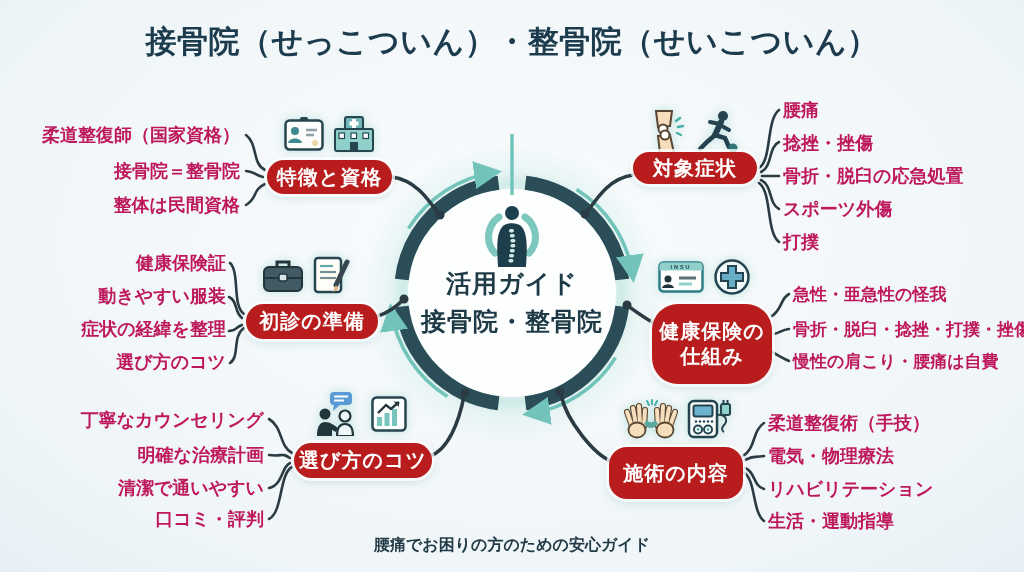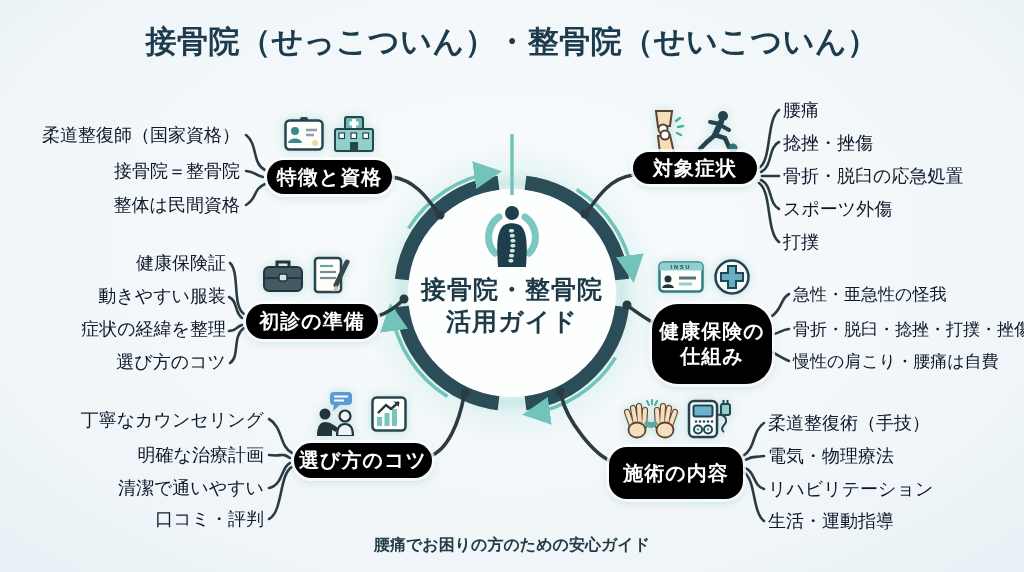--- a/index.html
+++ b/index.html
@@ -10,29 +10,29 @@
   }
   .title{
     position:absolute;top:22px;left:0;width:100%;text-align:center;
     font-weight:700;color:#1c3c4e;font-size:31px;line-height:1.32;letter-spacing:.5px;
   }
   .footer{
     position:absolute;top:535px;left:0;width:100%;text-align:center;
     font-weight:700;color:#223a46;font-size:16px;
   }
   .pill{
-    position:absolute;background:#000000;color:#ffffff;font-weight:700;
+    position:absolute;background:#b91c1c;color:#ffffff;font-weight:700;
     display:flex;align-items:center;justify-content:center;text-align:center;
     border-radius:18px;font-size:20px;letter-spacing:1px;line-height:1.25;
     box-shadow:0 0 0 3px rgba(252,254,254,.78), 0 3px 10px rgba(110,170,165,.35);
     z-index:3;
   }
   .pill--two-line{border-radius:26px;}
   .item{
-    position:absolute;font-weight:400;font-size:18px;color:#0f172a;
+    position:absolute;font-weight:700;font-size:18px;color:#be185d;
     white-space:nowrap;line-height:22px;z-index:3;
   }
   .item--sm{font-size:17px;}
   .icon-row{
     position:absolute;display:flex;gap:9px;align-items:center;z-index:3;
     filter:drop-shadow(0 0 5px rgba(160,215,208,.65));
   }
   .center-box{
     position:absolute;left:412px;top:191px;width:200px;height:208px;
     display:flex;flex-direction:column;align-items:center;text-align:center;
@@ -140,22 +140,22 @@
     <g fill="#cfe8e4">
       <rect x="29" y="24" width="5" height="3.4" rx="1.6"></rect>
       <rect x="29.8" y="29" width="5" height="3.4" rx="1.6"></rect>
       <rect x="30.4" y="34" width="5" height="3.4" rx="1.6"></rect>
       <rect x="30.4" y="39" width="5" height="3.4" rx="1.6"></rect>
       <rect x="29.8" y="44" width="5" height="3.4" rx="1.6"></rect>
       <rect x="29" y="49" width="5" height="3.4" rx="1.6"></rect>
       <rect x="28.4" y="54" width="5" height="3.4" rx="1.6"></rect>
     </g>
   </svg>
+  <div class="center-title">活用ガイド</div>
   <div class="center-title first">接骨院・整骨院</div>
-  <div class="center-title">活用ガイド</div>
 </div>
 
 <div class="icon-row" style="left:284px;top:116px;">
   <svg width="40" height="34" viewBox="0 0 40 34">
     <rect x="16" y="0" width="8" height="6" rx="2" fill="#26454f"></rect>
     <rect x="1.5" y="3.5" width="37" height="29" rx="4" fill="#fdfdfb" stroke="#26454f" stroke-width="2.5"></rect>
     <circle cx="11" cy="14" r="4" fill="#3c8a8f"></circle>
     <path d="M4,26 C5,20 17,20 18,26 Z" fill="#3c8a8f"></path>
     <line x1="22" y1="13" x2="33" y2="13" stroke="#8da0a7" stroke-width="2.5"></line>
     <line x1="22" y1="18" x2="30" y2="18" stroke="#8da0a7" stroke-width="2.5"></line>

